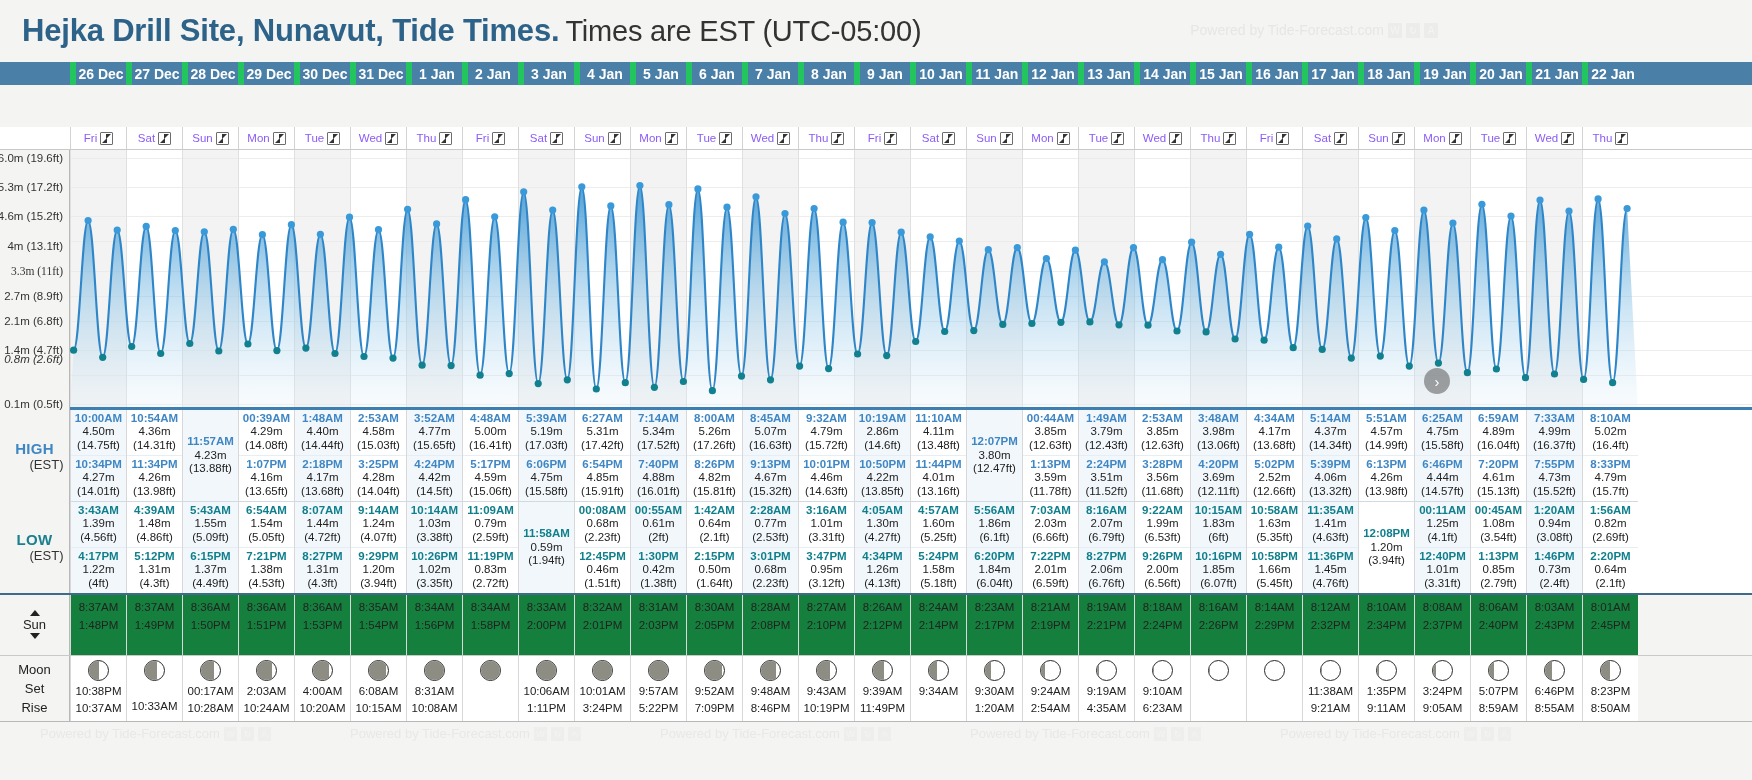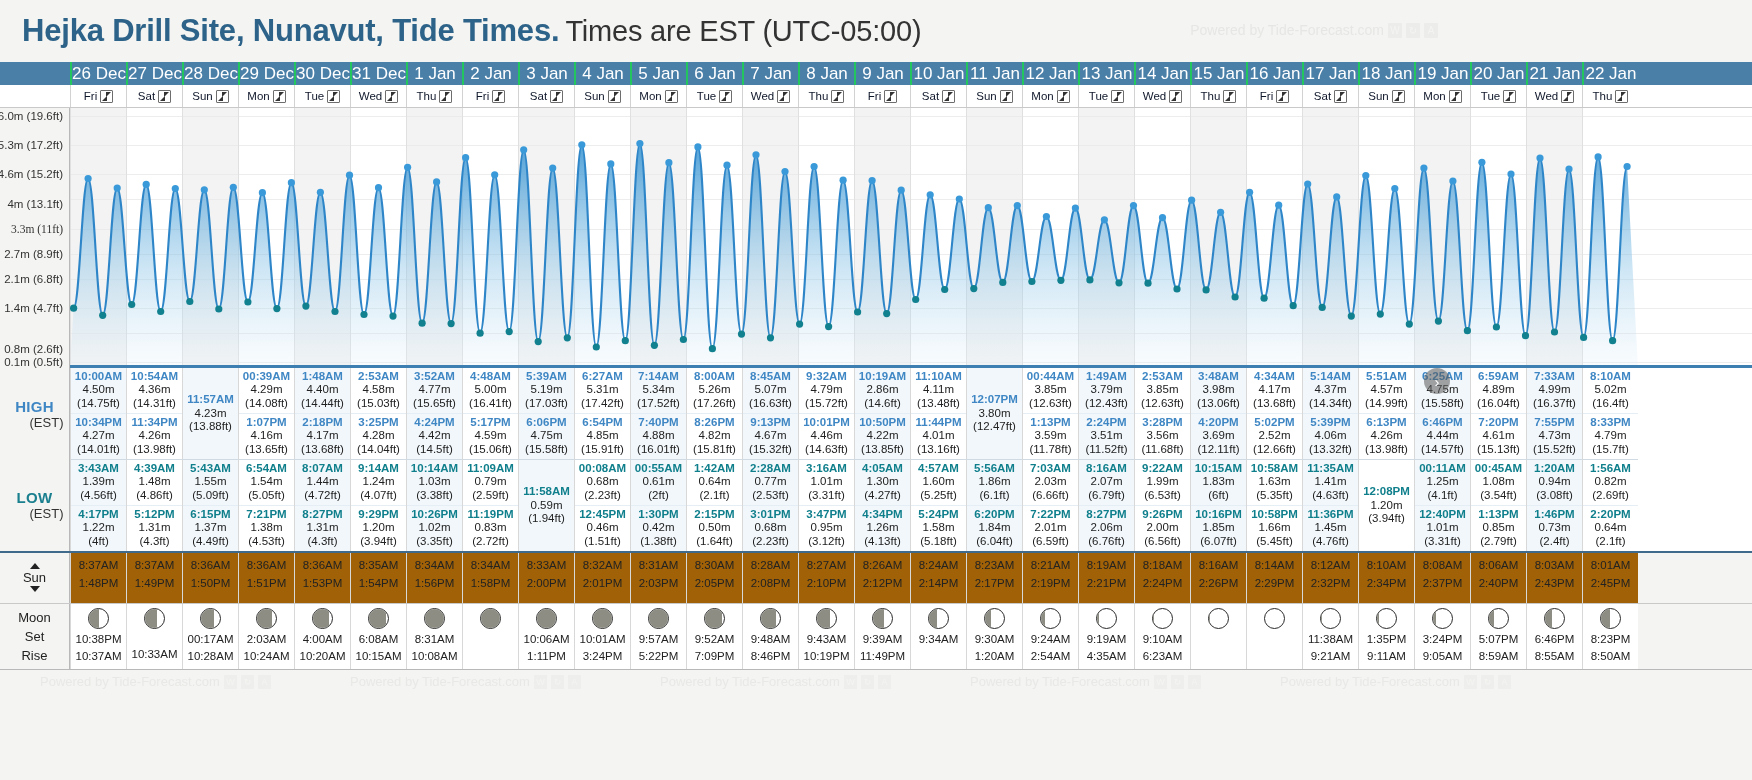--- a/index.html
+++ b/index.html
@@ -38,30 +38,30 @@
   }
 
   
   .strip { position: relative; width: 1752px; }
   .row-dates {
     display: flex; height: 23px;
     background: #4a7fa8; color: #fff;
   }
   .row-days {
     display: flex; height: 23px;
-    background: #fff; color: #0f172a; border-bottom: 1px solid #c9c9c9;
+    background: #fff; color: #8b5cf6; border-bottom: 1px solid #c9c9c9; margin-top: 42px;
   }
   .corner-date { width: 70px; flex: 0 0 70px; background: #4a7fa8; }
   .corner-day  { width: 70px; flex: 0 0 70px; background: #fff; }
 
   .dcell {
     flex: 0 0 56px; width: 56px;
     display: flex; align-items: center; justify-content: center;
-    font-size: 17px; font-weight: normal;
-    border-left: 2px solid #22c55e;
+    font-size: 14px; font-weight: bold;
+    border-left: 6px solid #22c55e;
   }
   .daycell {
     flex: 0 0 56px; width: 56px;
     display: flex; align-items: center; justify-content: center;
     gap: 3px; font-size: 11.5px;
     border-left: 1px solid #d2d2d2;
   }
   .expand-ico {
     width: 13px; height: 13px; border: 1px solid #6d6d6d;
     background: #fff; position: relative; flex: 0 0 13px;
@@ -152,23 +152,23 @@
     justify-content: center; font-size: 13px; color: #222;
     border-right: 1px solid #b8b8b8;
   }
   .arrow-up, .arrow-dn {
     width: 0; height: 0; border-style: solid; margin: 1px auto;
   }
   .arrow-up { border-width: 0 5px 6px 5px; border-color: transparent transparent #222 transparent; }
   .arrow-dn { border-width: 6px 5px 0 5px; border-color: #222 transparent transparent transparent; }
   .sun-cols { display: flex; flex: 1 1 auto; }
   .scol {
-    flex: 0 0 56px; width: 56px; background: #a16207;
+    flex: 0 0 56px; width: 56px; background: #15803d;
     border-left: 1px solid #d8d8d8;
-    text-align: center; padding: 4px 0 10px; font-size: 11.5px;
+    text-align: center; padding: 4px 0 20px; font-size: 11.5px;
     line-height: 1.55; color: #222;
   }
 
   
   .moon-block { display: flex; width: 1752px; border-top: 1px solid #c9c9c9; }
   .moon-lab {
     flex: 0 0 70px; width: 70px; background: #f4f4f2;
     display: flex; flex-direction: column; align-items: center;
     justify-content: space-around; font-size: 13px; color: #222;
     padding: 4px 0; border-right: 1px solid #b8b8b8;
@@ -388,21 +388,21 @@
   <div class="chart-area">
     <div class="yaxis" id="yaxis">
         <div class="ytick" style="top: 8px;">6.0m (19.6ft)</div>
         <div class="ytick" style="top: 37.1864px;">5.3m (17.2ft)</div>
         <div class="ytick" style="top: 66.3729px;">4.6m (15.2ft)</div>
         <div class="ytick" style="top: 96px;">4m (13.1ft)</div>
         <div class="ytick" style="top: 120.576px; font-family: Liberation Serif, serif;">3.3m (11ft)</div>
         <div class="ytick" style="top: 145.593px;">2.7m (8.9ft)</div>
         <div class="ytick" style="top: 170.61px;">2.1m (6.8ft)</div>
         <div class="ytick" style="top: 199.797px;">1.4m (4.7ft)</div>
-        <div class="ytick" style="top: 241px;">0.8m (2.6ft)</div>
+        <div class="ytick" style="top: 209px; font-style: italic;">0.8m (2.6ft)</div>
         <div class="ytick" style="top: 254px;">0.1m (0.5ft)</div>
       </div>
     <div class="plot" id="plot">
         <div class="gridline" style="top: 8px;"></div>
         <div class="gridline" style="top: 37.1864px;"></div>
         <div class="gridline" style="top: 66.3729px;"></div>
         <div class="gridline" style="top: 91.3898px;"></div>
         <div class="gridline" style="top: 120.576px;"></div>
         <div class="gridline" style="top: 145.593px;"></div>
         <div class="gridline" style="top: 170.61px;"></div>

